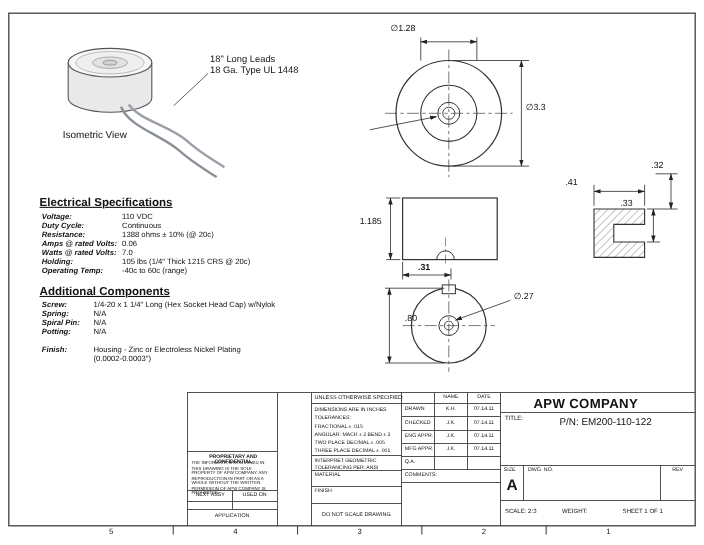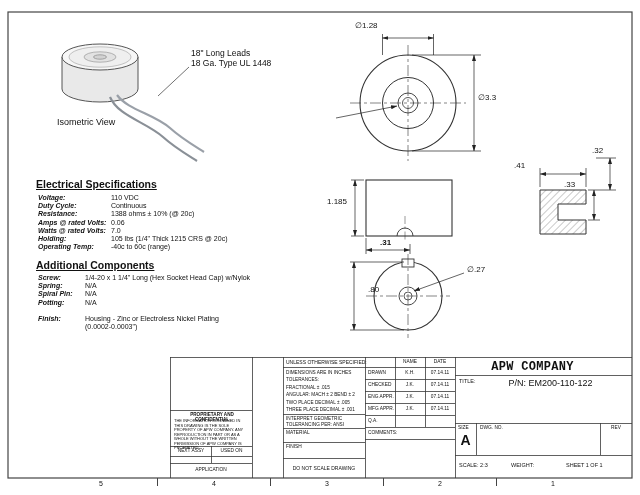--- a/index.html
+++ b/index.html
@@ -243,21 +243,21 @@
   <div class="txt tb-s ctr" style="left:395px; top:394px; width:30px;">J.K.</div>
   <div class="txt tb-s ctr" style="left:425px; top:394px; width:30px;">07.14.11</div>
 
   <div class="txt tb-s" style="left:368px; top:406px;">MFG APPR.</div>
   <div class="txt tb-s ctr" style="left:395px; top:406px; width:30px;">J.K.</div>
   <div class="txt tb-s ctr" style="left:425px; top:406px; width:30px;">07.14.11</div>
 
   <div class="txt tb-s" style="left:368px; top:418px;">Q.A.</div>
   <div class="txt tb-s" style="left:368px; top:430px;">COMMENTS:</div>
 
-  <div class="txt company ctr" style="left:455px; top:360px; width:155px;font-family:Liberation Mono, monospace;">APW COMPANY</div>
+  <div class="txt company ctr" style="left:455px; top:360px; width:155px;">APW COMPANY</div>
   <div class="txt tb-l" style="left:459px; top:378px;">TITLE:</div>
   <div class="txt pn ctr" style="left:455px; top:378px; width:191px;">P/N: EM200-110-122</div>
   <div class="txt tb-s" style="left:458px; top:425px;">SIZE</div>
   <div class="txt size-a ctr" style="left:455px; top:432px; width:21px;">A</div>
   <div class="txt tb-s" style="left:480px; top:425px;">DWG.  NO.</div>
   <div class="txt tb-s ctr" style="left:600px; top:425px; width:32px;">REV</div>
   <div class="txt tb-l" style="left:459px; top:462px;">SCALE: 2:3</div>
   <div class="txt tb-l" style="left:511px; top:462px;">WEIGHT:</div>
   <div class="txt tb-l" style="left:566px; top:462px;">SHEET 1 OF 1</div>
 

